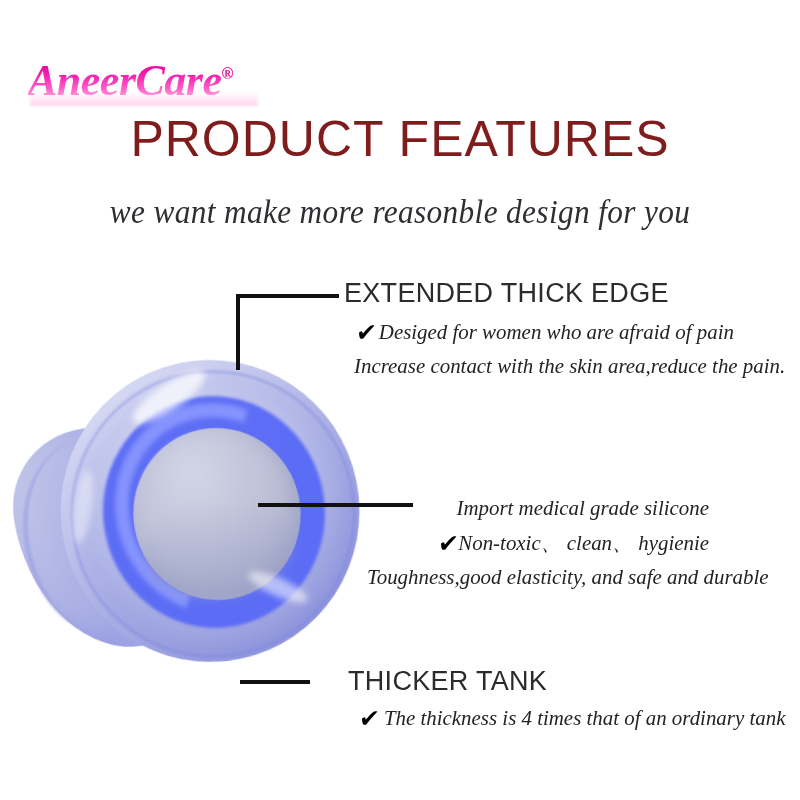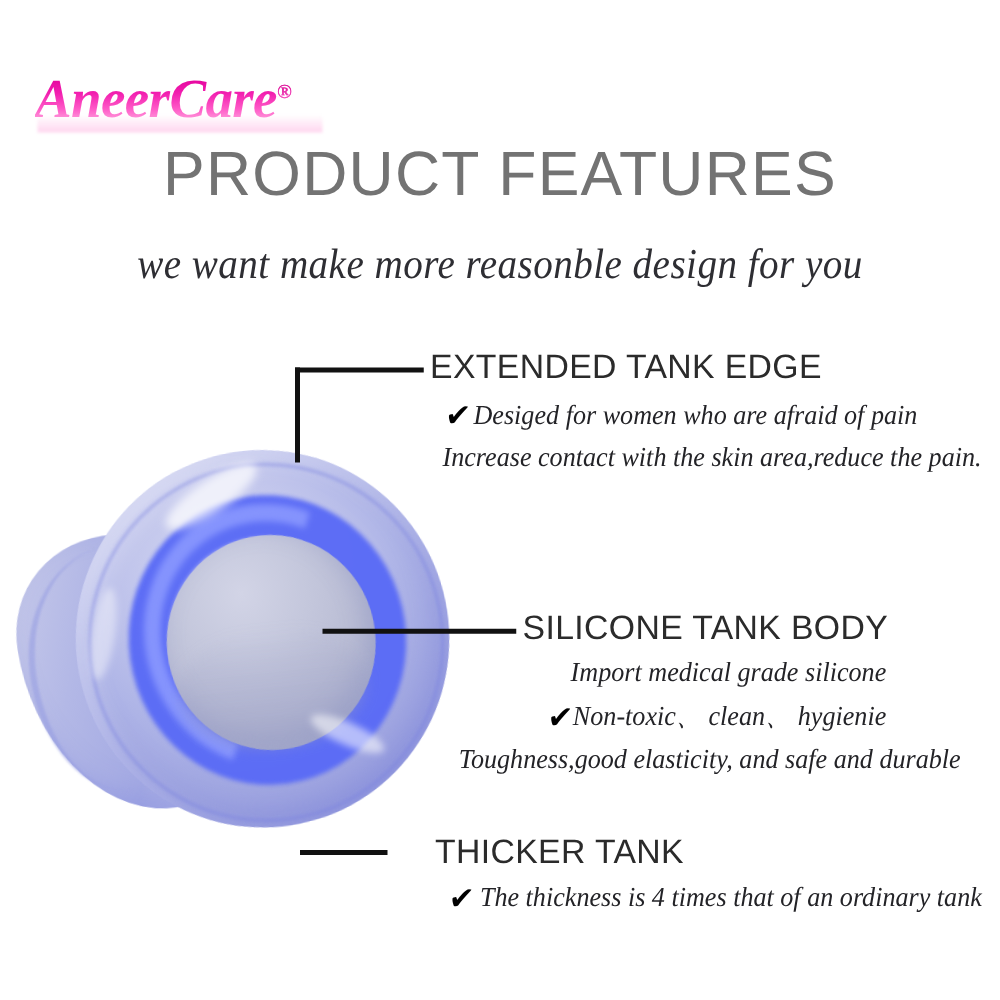--- a/index.html
+++ b/index.html
@@ -70,21 +70,21 @@
     position: absolute;
     left: 0;
     top: 108px;
     width: 800px;
     text-align: center;
     font-family: "Liberation Sans", sans-serif;
     font-weight: 400;
     font-size: 50px;
     line-height: 62px;
     letter-spacing: 1px;
-    color: #737373;
+    color: #7f1d1d;
   }
   #subtitle {
     position: absolute;
     left: 0;
     top: 188px;
     width: 800px;
     text-align: center;
     font-family: "Liberation Serif", serif;
     font-style: italic;
     font-weight: 400;
@@ -324,29 +324,28 @@
     <div class="cup-layer" id="cup-hl-2"></div>
     <div class="cup-layer" id="cup-hl-3"></div>
   </div>
 
   <div class="leader" id="leader-1-h"></div>
   <div class="leader" id="leader-1-v"></div>
   <div class="leader" id="leader-2"></div>
   <div class="leader" id="leader-3"></div>
 
   <div class="callout" id="callout-1">
-    <div class="callout-title" id="c1-title">EXTENDED TANK EDGE</div>
+    <div class="callout-title" id="c1-title">EXTENDED THICK EDGE</div>
     <div class="rows">
       <div class="callout-line"><span class="check">✔</span><span>Desiged for women who are afraid of pain</span></div>
       <div class="callout-line"><span>Increase contact with the skin area,reduce the pain.</span></div>
     </div>
   </div>
 
   <div class="callout" id="callout-2">
-    <div class="callout-title" id="c2-title">SILICONE TANK BODY</div>
     <div class="rows">
       <div class="callout-line"><span>Import medical grade silicone</span></div>
       <div class="callout-line"><span class="check">✔</span><span>Non-toxic、 clean、 hygienie</span></div>
       <div class="callout-line"><span>Toughness,good elasticity, and safe and durable</span></div>
     </div>
   </div>
 
   <div class="callout" id="callout-3">
     <div class="callout-title" id="c3-title">THICKER TANK</div>
     <div class="rows">

